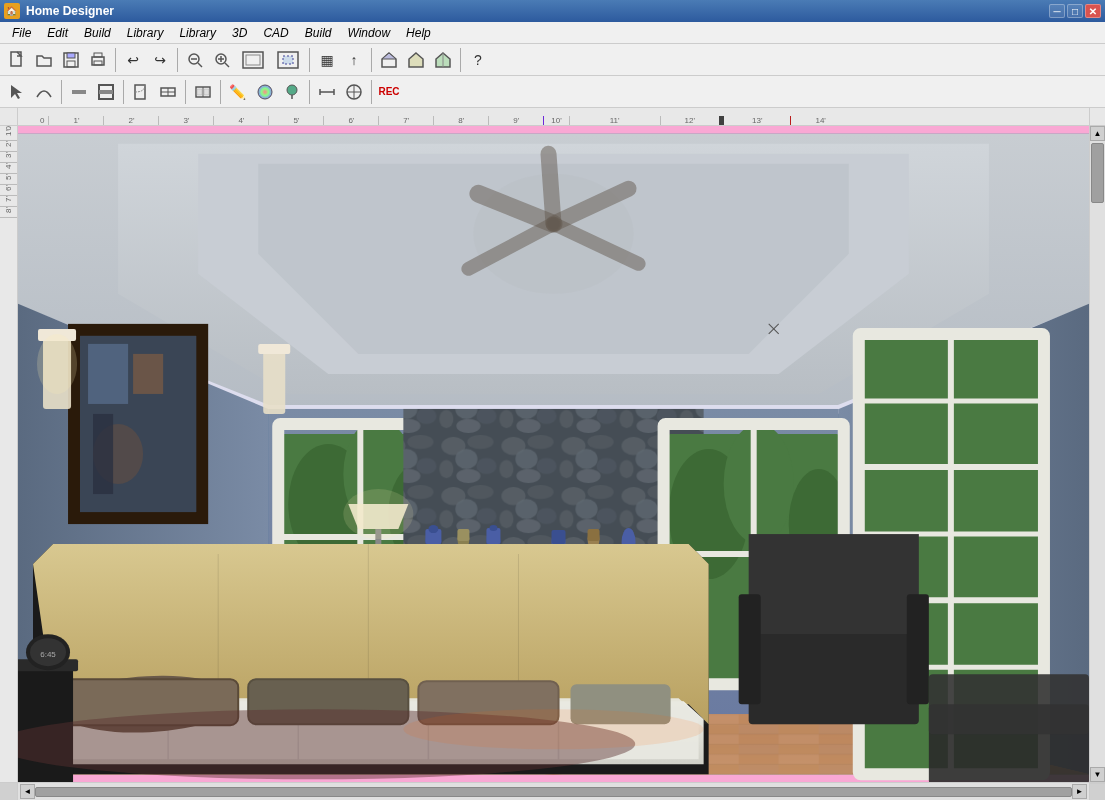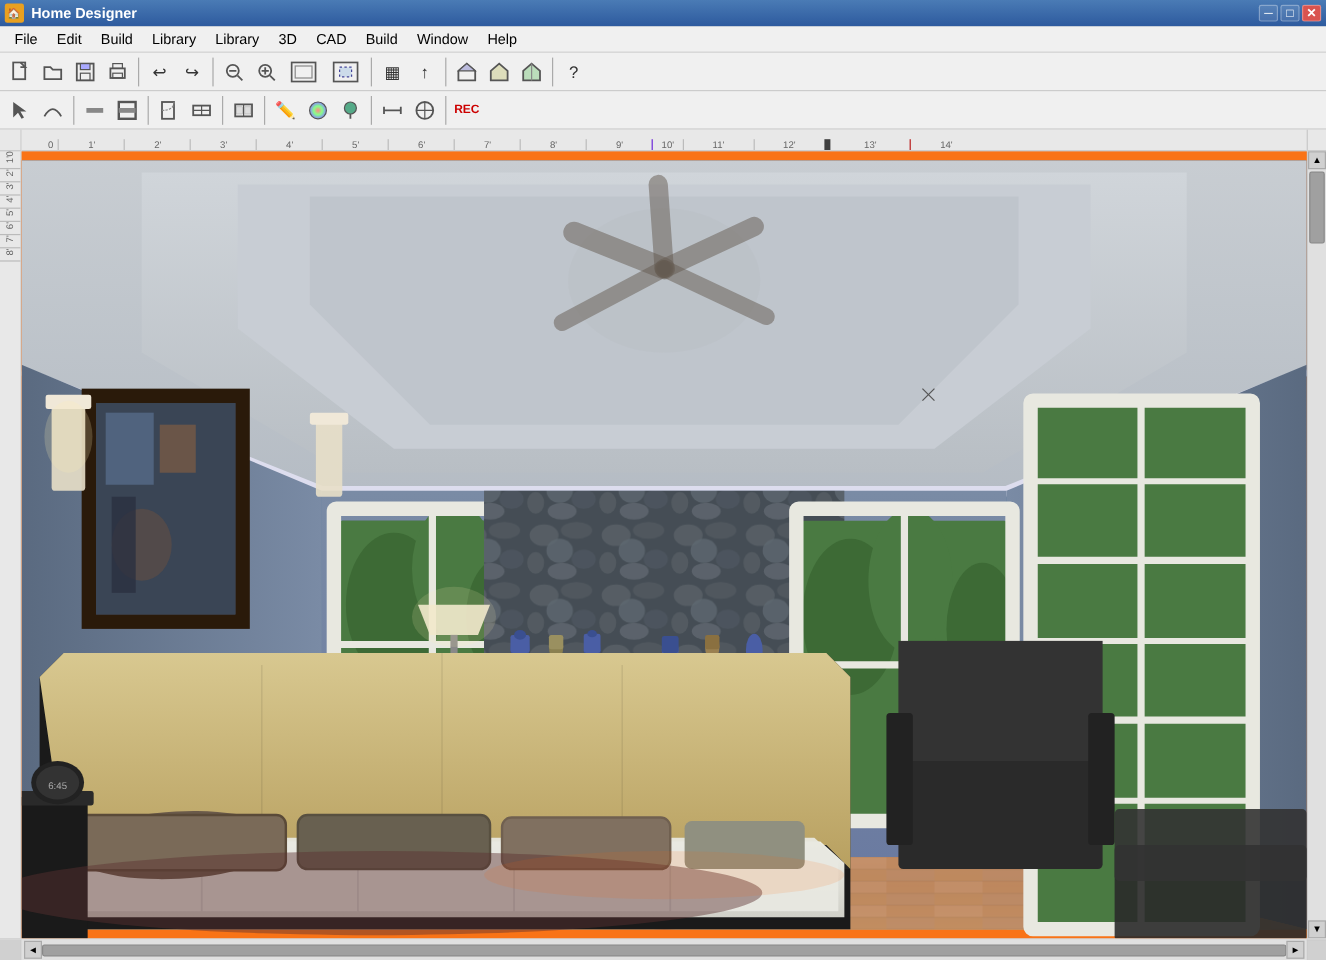--- a/index.html
+++ b/index.html
@@ -16,21 +16,21 @@
     #title-controls { display: flex; gap: 2px; }
     .title-btn { width: 16px; height: 14px; display: flex; align-items: center; justify-content: center; font-size: 10px; cursor: pointer; border: 1px solid rgba(255,255,255,0.3); border-radius: 2px; background: rgba(255,255,255,0.1); color: white; }
     .title-btn.close { background: #d9534f; }
 
     
     #menu-bar {
       display: flex; align-items: center;
       background: #f0f0f0; height: 22px; padding: 0 4px;
       border-bottom: 1px solid #ccc;
     }
-    .menu-item { padding: 2px 8px; cursor: pointer; font-size: 12px; color: #000; }
+    .menu-item { padding: 2px 8px; cursor: pointer; font-size: 12px; color: #000; font-style: italic; }
 
     
     #toolbar1 {
       display: flex; align-items: center;
       background: #f0f0f0; height: 32px; padding: 2px 4px; gap: 1px;
       border-bottom: 1px solid #ccc;
     }
     .tb-sep { width: 1px; height: 24px; background: #aaa; margin: 0 3px; }
     .tb-btn {
       width: 26px; height: 26px; display: flex; align-items: center; justify-content: center;
@@ -287,21 +287,21 @@
       <span style="font-size:8px;color:#666;padding:0 24px;border-left:1px solid #bbb;">1'</span>
       <span style="font-size:8px;color:#666;padding:0 24px;border-left:1px solid #bbb;">2'</span>
       <span style="font-size:8px;color:#666;padding:0 24px;border-left:1px solid #bbb;">3'</span>
       <span style="font-size:8px;color:#666;padding:0 24px;border-left:1px solid #bbb;">4'</span>
       <span style="font-size:8px;color:#666;padding:0 24px;border-left:1px solid #bbb;">5'</span>
       <span style="font-size:8px;color:#666;padding:0 24px;border-left:1px solid #bbb;">6'</span>
       <span style="font-size:8px;color:#666;padding:0 24px;border-left:1px solid #bbb;">7'</span>
       <span style="font-size:8px;color:#666;padding:0 24px;border-left:1px solid #bbb;">8'</span>
       <span style="font-size:8px;color:#666;padding:0 24px;border-left:1px solid #bbb;">9'</span>
       <span style="font-size:8px;color:#666;padding:0 7px;border-left:1px solid #6d28d9;">10'</span>
-      <span style="font-size:8px;color:#666;padding:0 24px;border-left:1px solid #bbb;">11'</span>
+      <span style="font-size:8px;color:#666;padding:0 40px;border-left:1px solid #bbb;">11'</span>
       <span style="font-size:8px;color:#666;padding:0 24px;border-left:1px solid #bbb;margin-top:44px;">12'</span>
       <span style="font-size:8px;color:#666;padding:0 28px;border-left:5px solid #404040;">13'</span>
       <span style="font-size:8px;color:#666;padding:0 24px;border-left:1px solid #b91c1c;">14'</span>
     </div>
     <div style="width:16px;height:18px;background:#e8e8e8;border-left:1px solid #ccc;border-bottom:1px solid #ccc;"></div>
   </div>
 
   <div style="display:flex;flex:1;overflow:hidden;">
 
     <div id="left-ruler" style="width:18px;background:#e8e8e8;border-right:1px solid #ccc;font-size:8px;color:#666;display:flex;flex-direction:column;align-items:center;overflow:hidden;">
@@ -309,21 +309,21 @@
       <span style="writing-mode:vertical-rl;transform:rotate(180deg);font-size:8px;color:#666;line-height:18px;border-top:1px solid #bbb;padding-top:4px;">1'</span>
       <span style="writing-mode:vertical-rl;transform:rotate(180deg);font-size:8px;color:#666;line-height:18px;border-top:1px solid #bbb;padding-top:4px;">2'</span>
       <span style="writing-mode:vertical-rl;transform:rotate(180deg);font-size:8px;color:#666;line-height:18px;border-top:1px solid #bbb;padding-top:4px;">3'</span>
       <span style="writing-mode:vertical-rl;transform:rotate(180deg);font-size:8px;color:#666;line-height:18px;border-top:1px solid #bbb;padding-top:4px;">4'</span>
       <span style="writing-mode:vertical-rl;transform:rotate(180deg);font-size:8px;color:#666;line-height:18px;border-top:1px solid #bbb;padding-top:4px;">5'</span>
       <span style="writing-mode:vertical-rl;transform:rotate(180deg);font-size:8px;color:#666;line-height:18px;border-top:1px solid #bbb;padding-top:4px;">6'</span>
       <span style="writing-mode:vertical-rl;transform:rotate(180deg);font-size:8px;color:#666;line-height:18px;border-top:1px solid #bbb;padding-top:4px;">7'</span>
       <span style="writing-mode:vertical-rl;transform:rotate(180deg);font-size:8px;color:#666;line-height:18px;border-top:1px solid #bbb;padding-top:4px;">8'</span>
     </div>
 
-    <div id="canvas-area" style="flex:1;position:relative;overflow:hidden;background:#f97316;">
+    <div id="canvas-area" style="flex:1;position:relative;overflow:hidden;background:#f9a8d4;">
 
       <svg width="100%" height="100%" viewBox="0 0 1070 640" xmlns="http://www.w3.org/2000/svg" style="position:absolute;top:0;left:0;">
         <defs>
           <linearGradient id="ceilGrad" x1="0" y1="0" x2="0" y2="1">
             <stop offset="0%" stop-color="#c8cdd2"></stop>
             <stop offset="100%" stop-color="#b5bcc4"></stop>
           </linearGradient>
           <linearGradient id="wallBackGrad" x1="0" y1="0" x2="0" y2="1">
             <stop offset="0%" stop-color="#7a8ba5"></stop>
             <stop offset="100%" stop-color="#6878a0"></stop>

